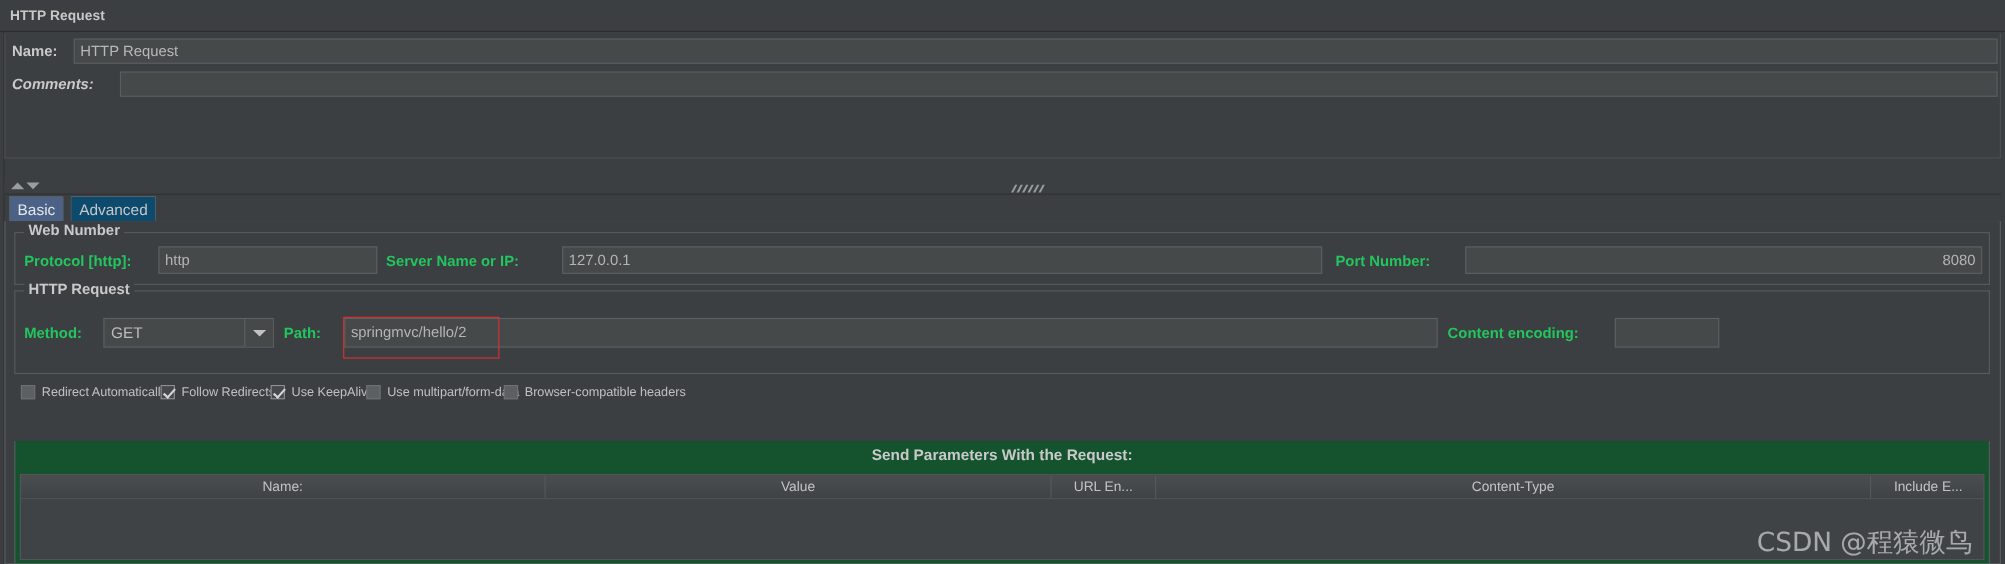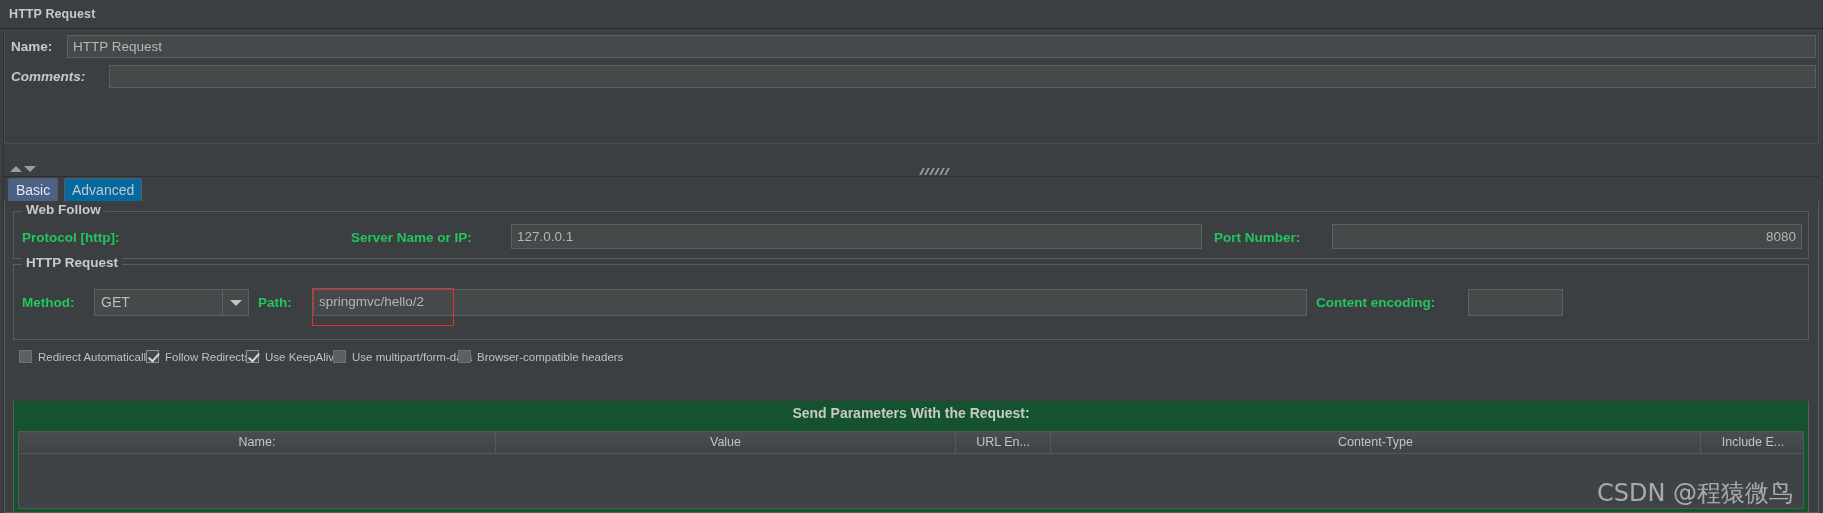--- a/index.html
+++ b/index.html
@@ -90,21 +90,21 @@
   .tabbar-main {
     position: absolute; left: 4px; top: 178px; width: 1815px; height: 24px;
   }
   .tab {
     position: absolute; top: 0; height: 24px;
     line-height: 23px;
     font-size: 14px;
     padding: 0 7px;
     border: 1px solid #5a5e60;
     border-bottom: none;
-    background: #0369a1;
+    background: #0c4a6e;
     color: #c7c7c7;
     white-space: nowrap;
     border-radius: 2px 2px 0 0;
   }
   .tab.selected { background: #4b6185; color: #e3e7ee; }
   .tab-basic { left: 4px; }
   .tab-advanced { left: 60px; }
   .tab-underline {
     position: absolute; left: 4px; top: 23px; width: 1811px; height: 1px;
     background: #4b6185;
@@ -324,22 +324,23 @@
 
   <div class="tabbar-main">
     <div class="tab tab-basic selected">Basic</div>
     <div class="tab tab-advanced">Advanced</div>
     <div class="tab-underline"></div>
   </div>
 
   <div class="content-panel">
 
     <div class="group grp-webserver">
-      <div class="group-title">Web Follow</div>
+      <div class="group-title">Web Number</div>
       <div class="ctl-label lbl-protocol">Protocol [http]:</div>
+      <div class="inp inp-protocol">http</div>
       <div class="ctl-label lbl-servername">Server Name or IP:</div>
       <div class="inp inp-servername">127.0.0.1</div>
       <div class="ctl-label lbl-port">Port Number:</div>
       <div class="inp inp-port">8080</div>
     </div>
 
     <div class="group grp-httpreq">
       <div class="group-title">HTTP Request</div>
 
       <div class="ctl-label lbl-method">Method:</div>

